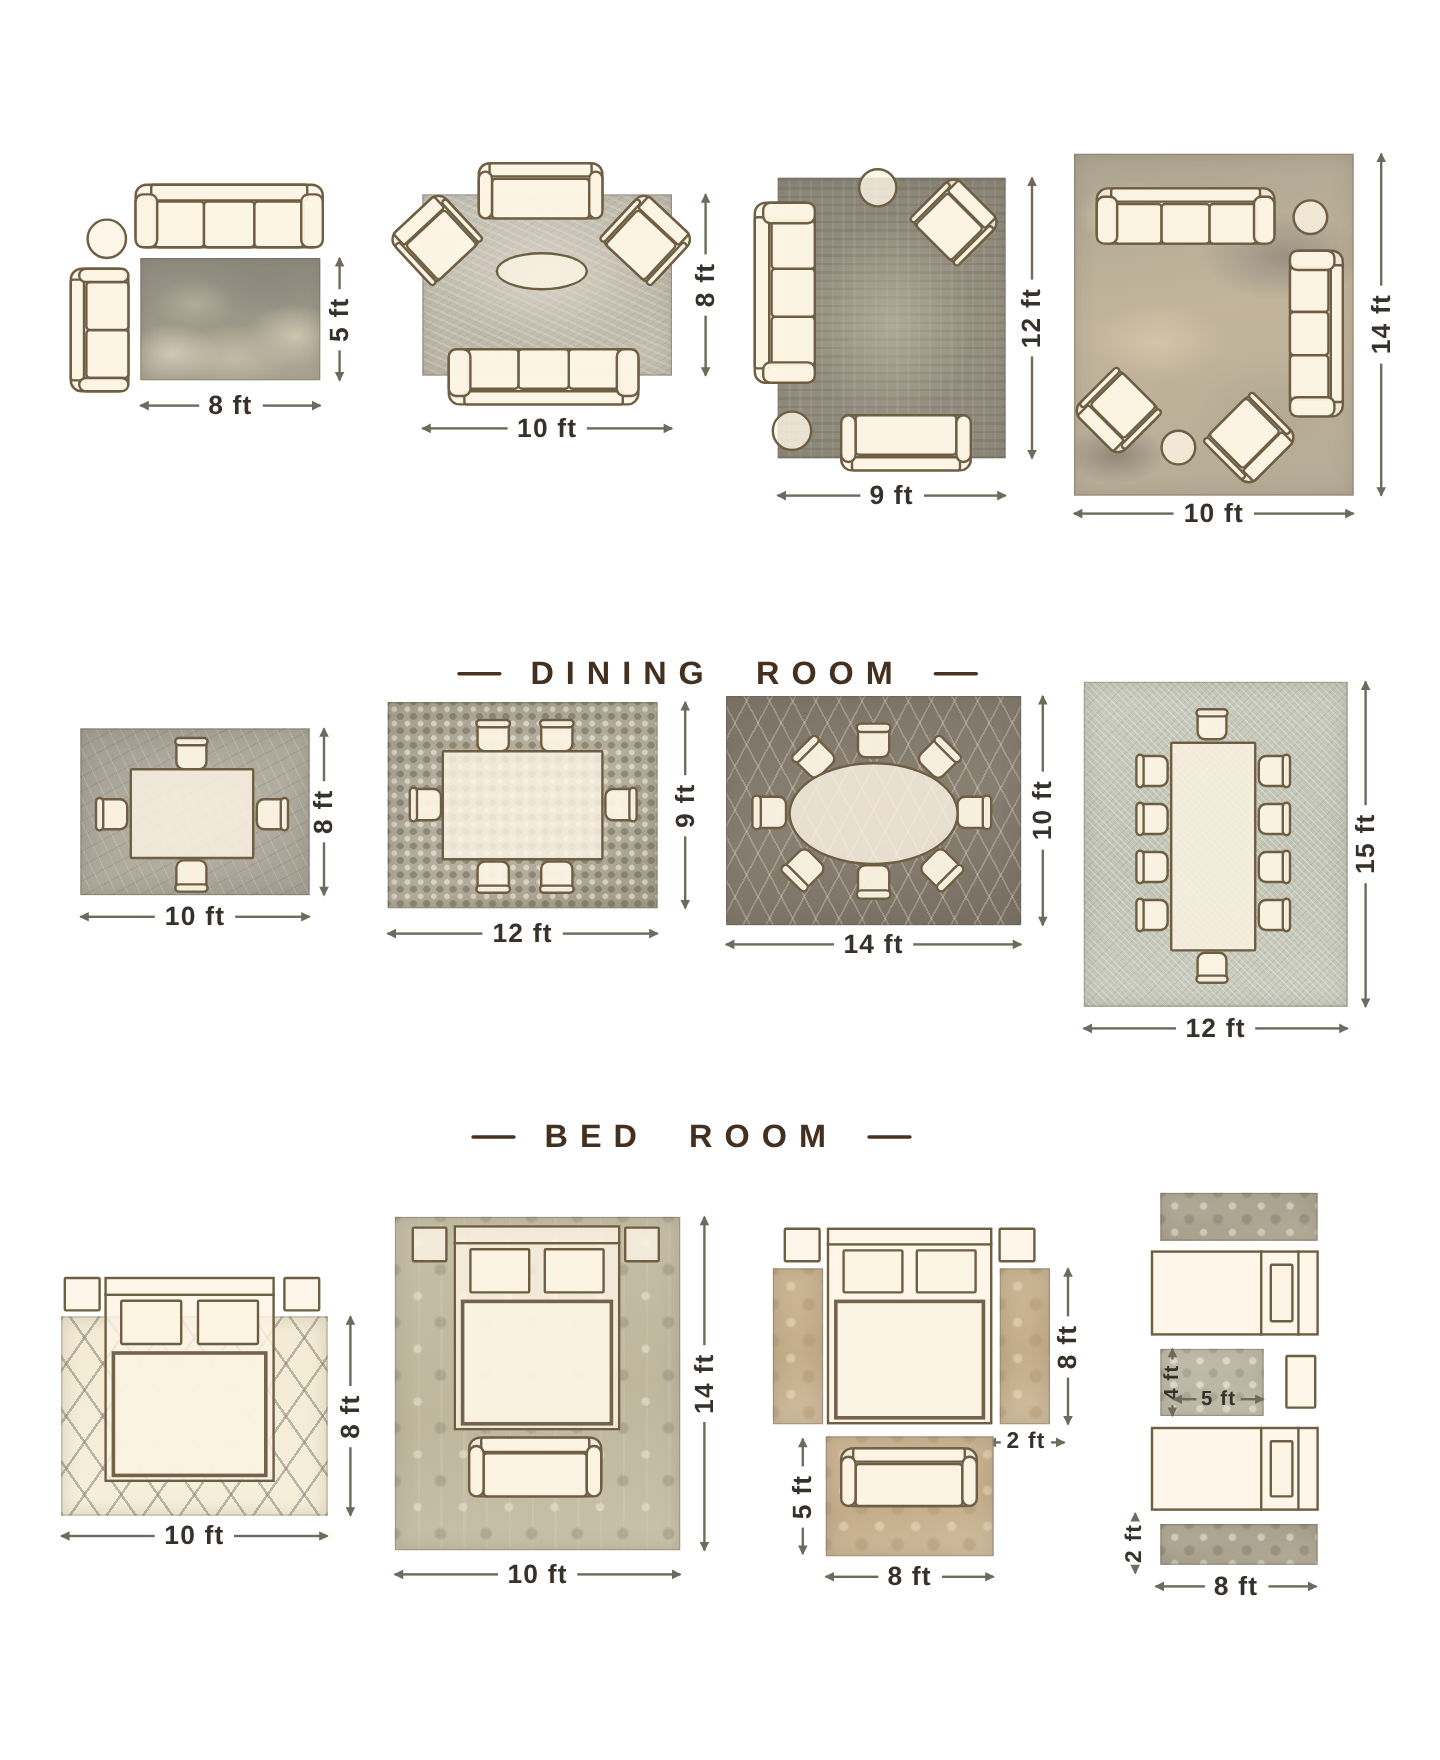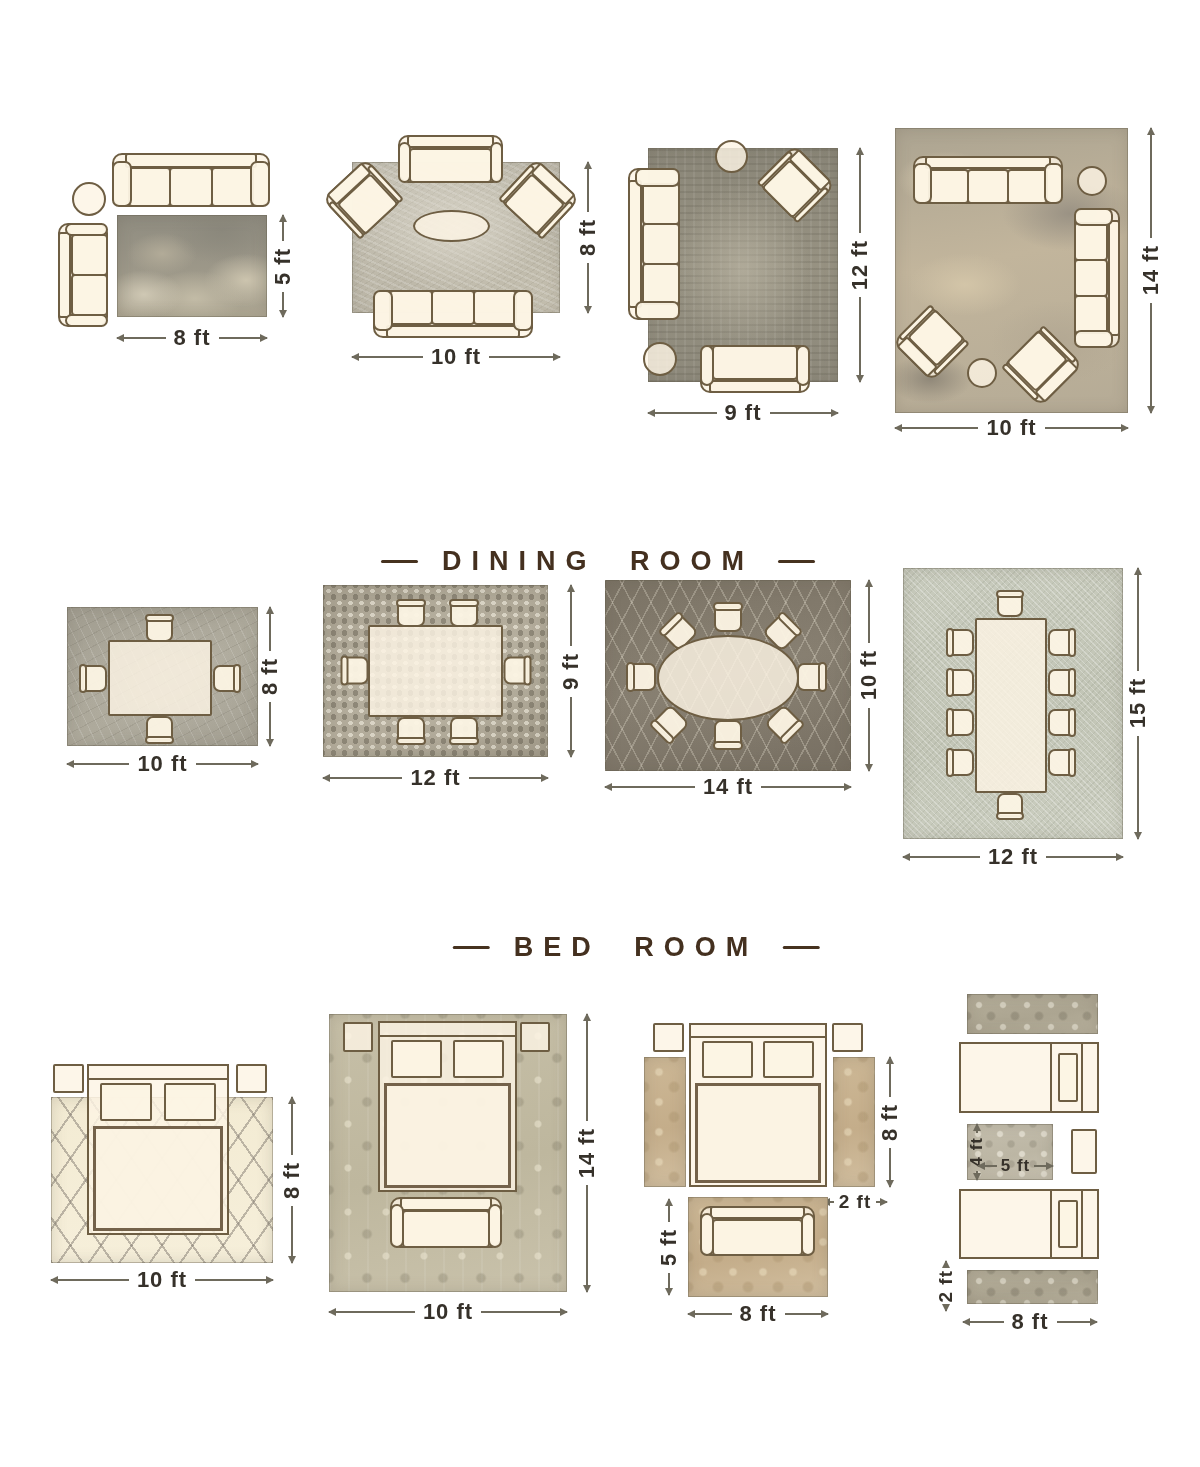--- a/index.html
+++ b/index.html
@@ -394,21 +394,21 @@
         <span class="lbl">15 ft</span>
         <span class="ln e"></span>
       </div>
     <div class="dimh" style="left:903px;top:844px;width:220px;">
         <span class="ln s"></span>
         <span class="lbl">12 ft</span>
         <span class="ln e"></span>
       </div>
   </div>
 
-  <div class="sec-title" style="left:636px;top:932px;">
+  <div class="sec-title" style="left:576px;top:932px;">
     <span class="bar"></span>
     <span class="txt">BED ROOM</span>
     <span class="bar"></span>
   </div>
 
   <div class="layout">
     <div class="rug rug-br1" style="left:51px;top:1097px;width:222px;height:166px;"></div>
     <div class="f ns" style="left:53px;top:1064px;width:31px;height:29px;"></div>
     <div class="f ns" style="left:236px;top:1064px;width:31px;height:29px;"></div>
     <div class="f bed" style="left:87px;top:1064px;width:142px;height:171px;">

